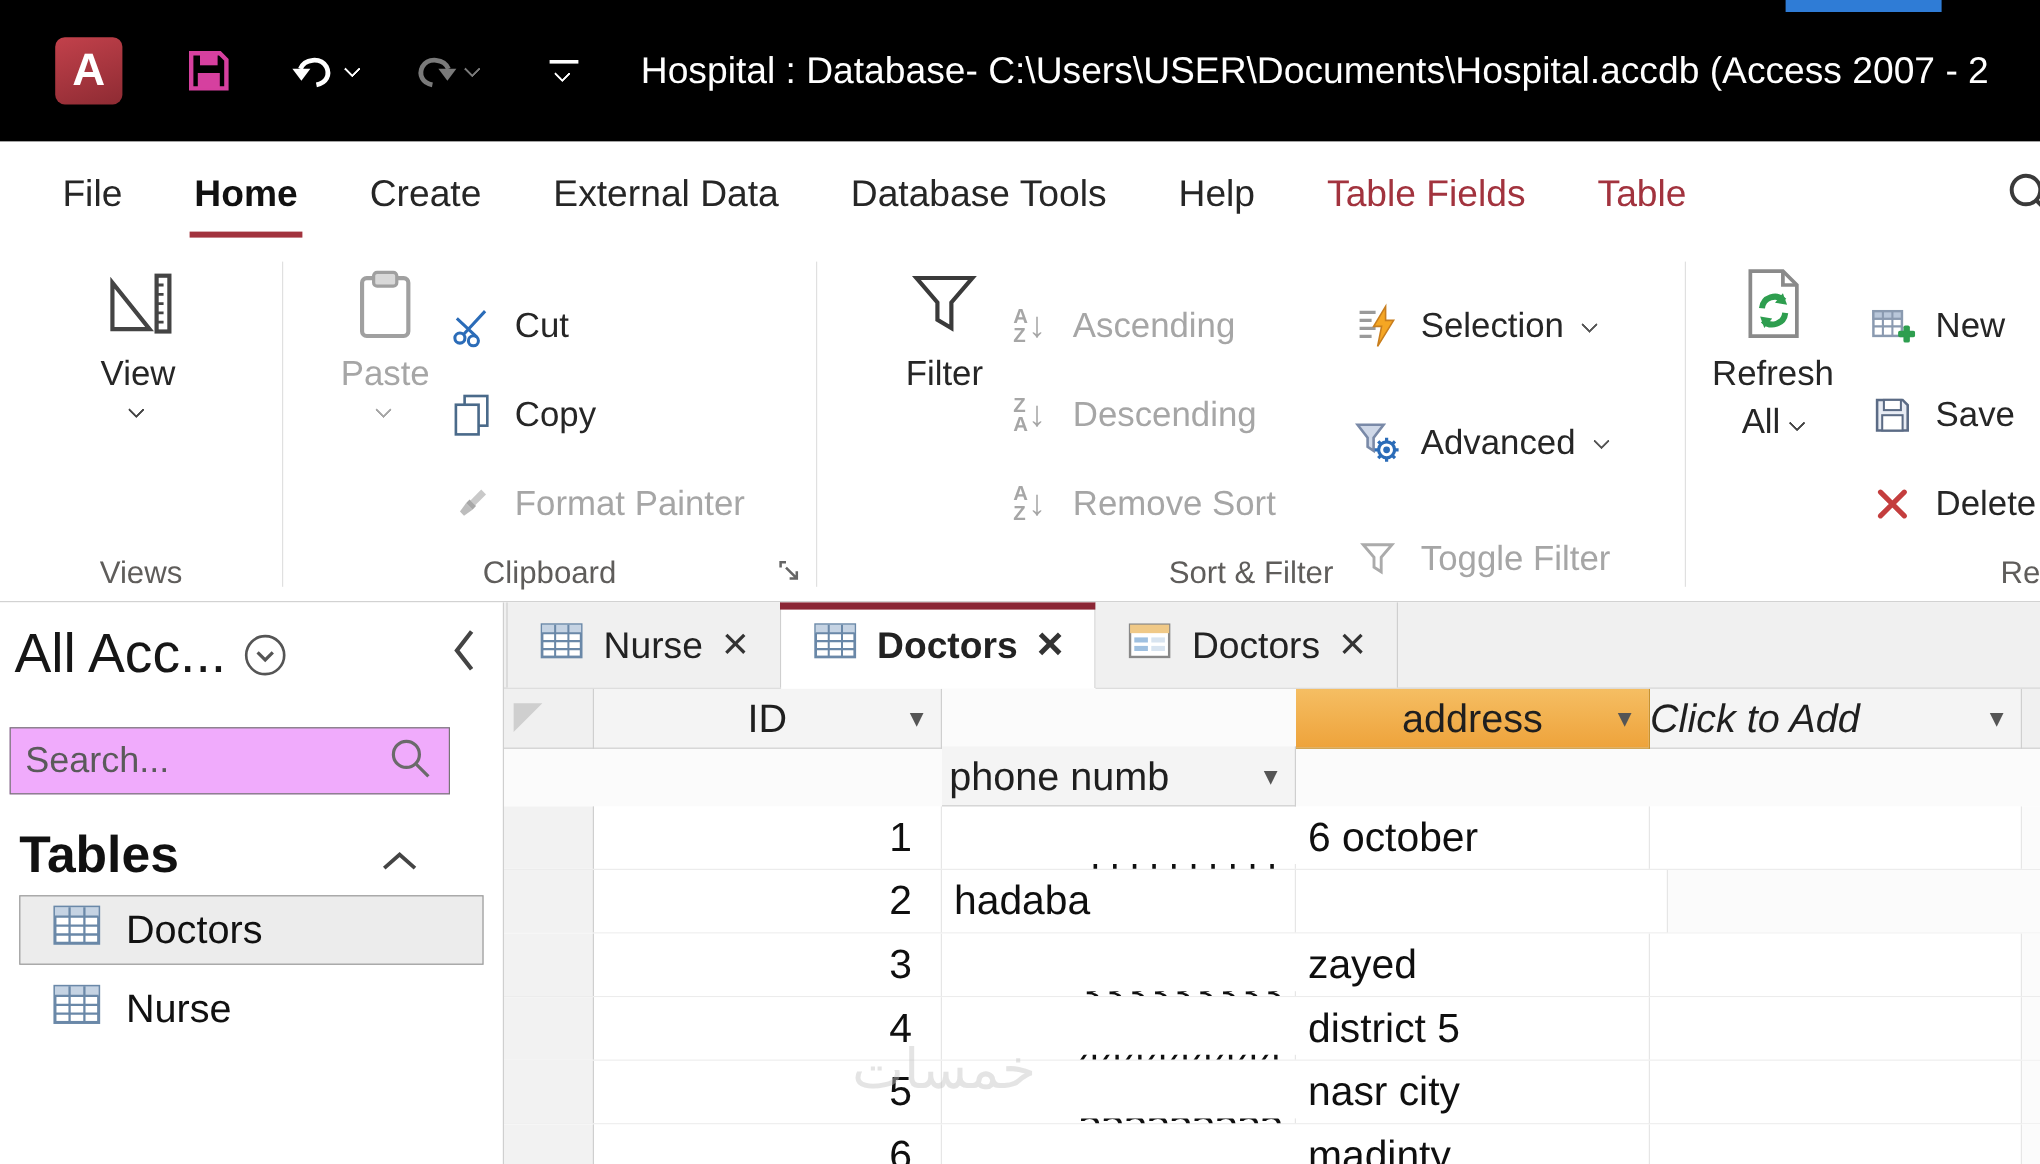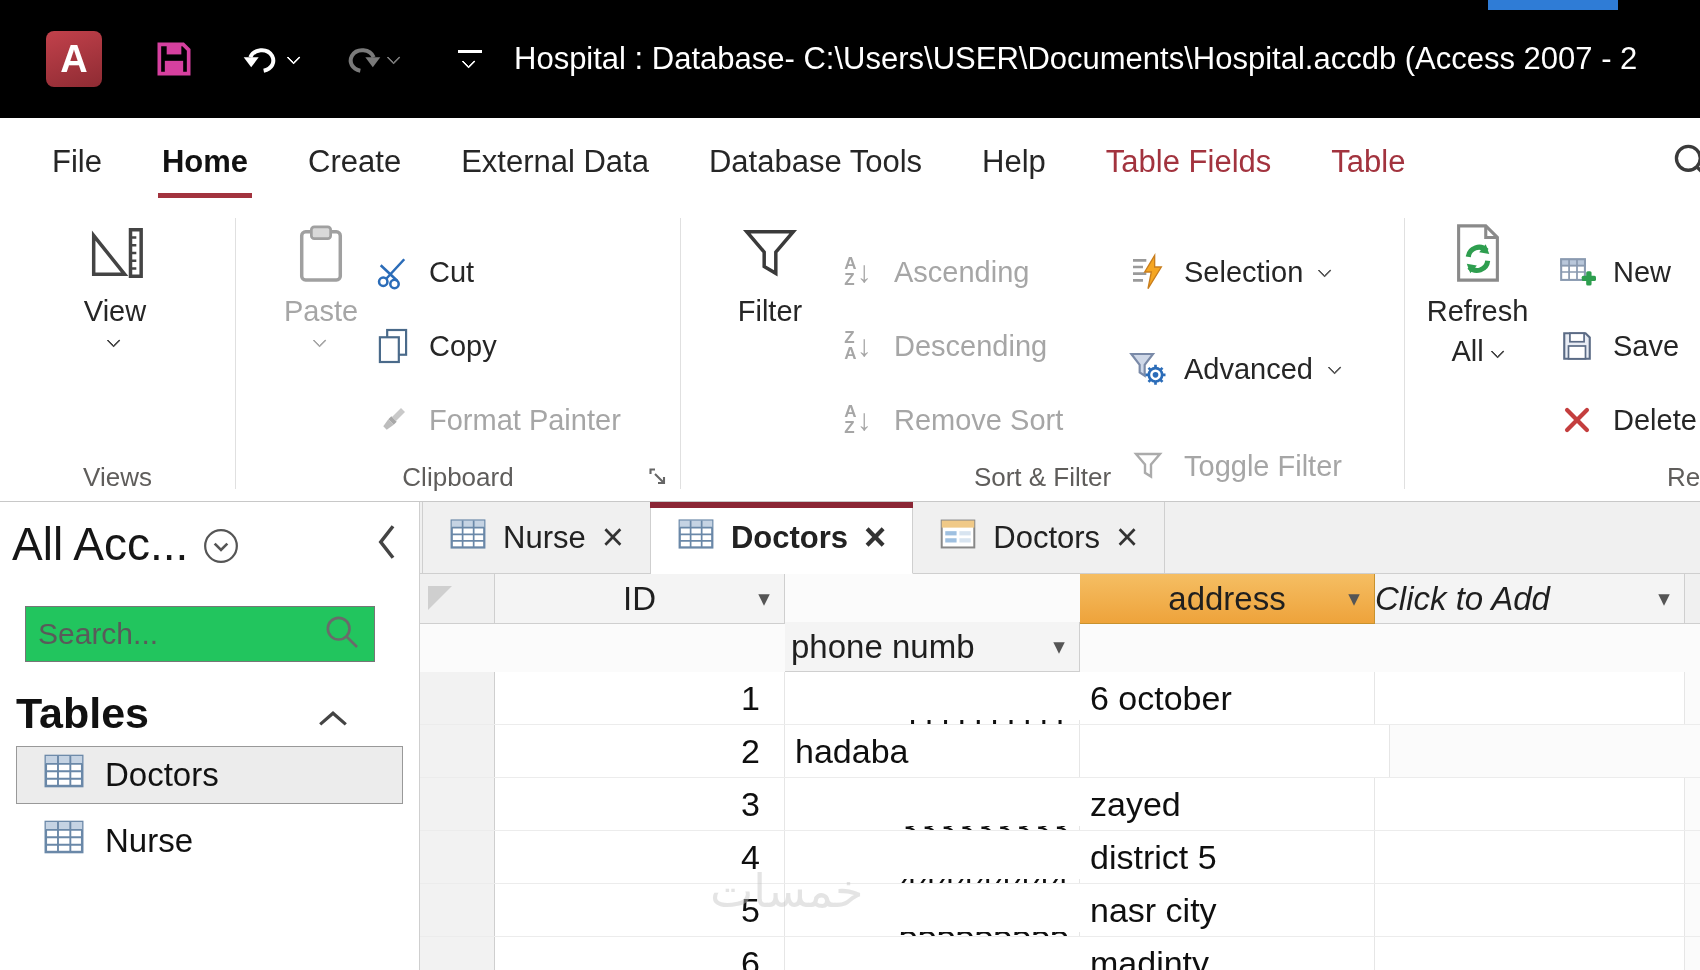--- a/index.html
+++ b/index.html
@@ -19,21 +19,21 @@
   .qat-redo { margin-left:42px; color:#7a7a7a; }
   .chev { display:inline-block; width:12px; height:12px;
           border-left:3px solid currentColor; border-bottom:3px solid currentColor;
           transform:rotate(-45deg) translateY(-2px); border-radius:1px; }
   .chev.thin { width:10px; height:10px; border-width:2px; }
   .qat .chev { margin-left:8px; color:inherit; }
   .qat-undo .chev { color:#fff; }
   .qat-more { margin-left:58px; display:flex; flex-direction:column; align-items:center; gap:5px; }
   .qat-more .bar { width:24px; height:3px; background:#fff; }
   .qat-more .chev { color:#fff; }
-  .title-text { margin-left:32px; font-size:31px; white-space:nowrap; color:#fff; }
+  .title-text { margin-left:52px; font-size:31px; white-space:nowrap; color:#fff; }
   .blue-strip { position:absolute; top:0; left:1488px; width:130px; height:10px;
                 background:var(--blue_strip,#2F7CD6); }
 
   
   .ribbon-tabs { position:absolute; top:118px; left:0; width:1700px; height:88px;
                  background:#fff; display:flex; align-items:center; }
   .rtab { position:relative; padding:0 30px; font-size:31px; color:#262626;
           height:100%; display:flex; align-items:center; cursor:default; }
   .rtab:first-child { margin-left:22px; }
   .rtab.active { font-weight:700; color:#111; }
@@ -70,36 +70,36 @@
 
   .azicon { display:flex; flex-direction:column; font-size:17px; line-height:16px;
             font-weight:700; }
   .az-asc::before { content:"A"; } .az-asc::after { content:"Z"; }
   .az-desc::before { content:"Z"; } .az-desc::after { content:"A"; }
   .dnarrow::before { content:"\2193"; font-size:30px; line-height:1; }
 
   #g-views .bigbtn { left:50px; width:130px; }
   #g-clip .bigbtn { left:30px; width:110px; }
   #g-clip .smallcol { left:135px; }
-  #g-sort .bigbtn { left:34px; width:110px;text-align:center; }
+  #g-sort .bigbtn { left:51px; width:110px;text-align:center; }
   #g-sort .smallcol.c1 { left:155px; }
   #g-sort .smallcol.c2 { left:445px;gap:37px; }
   #g-rec .bigbtn { left:10px; width:125px; }
   #g-rec .smallcol { left:150px; }
   .launcher { position:absolute; right:10px; bottom:8px; }
 
   
   .navpane { position:absolute; left:0; top:502px; width:420px; height:468px;
              background:#fff; border-right:1px solid #cfcfcf; }
   .navhead { display:flex; align-items:center; height:78px; padding:6px 20px 0 12px; }
   .navhead .ntitle { font-size:46px; color:#161616; white-space:nowrap; }
   .navhead .circ { margin-left:14px; margin-top:8px; }
   .navhead .shutter { margin-left:auto; }
-  .navsearch { margin:26px 44px 0 25px; height:56px; border:1px solid #767676;
-               display:flex; align-items:center; padding:0 12px; background:#22c55e; }
+  .navsearch { margin:26px 44px 0 8px; height:56px; border:1px solid #767676;
+               display:flex; align-items:center; padding:0 12px; background:#f0abfc; }
   .navsearch input { flex:1; min-width:0; border:none; outline:none; background:transparent;
                      font-size:30px; color:#333; font-family:inherit; }
   .navsearch input::placeholder { color:#5a5a5a; }
   .navsec { display:flex; align-items:center; height:50px; margin-top:26px;
             padding:0 0 0 16px; font-size:43px; font-weight:700; color:#111; }
   .navsec .secchev { margin-left:auto; margin-right:70px; }
   .navitem { display:flex; align-items:center; gap:20px; height:58px; margin:8px 16px 0 16px;
              padding-left:26px; font-size:33px; color:#111; border:1px solid transparent; }
   .navitem.selected { background:#ececec; border:1px solid #999; }
 

